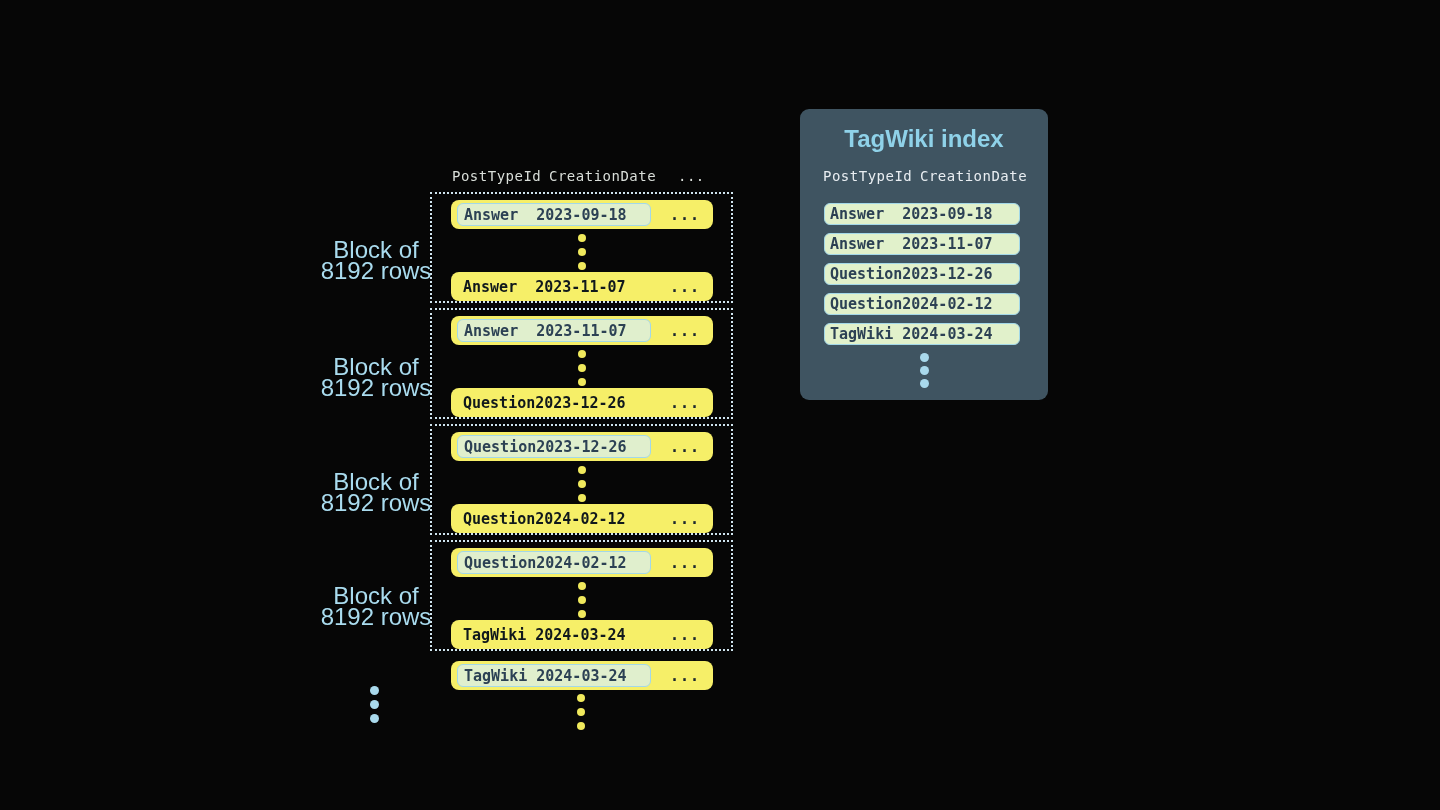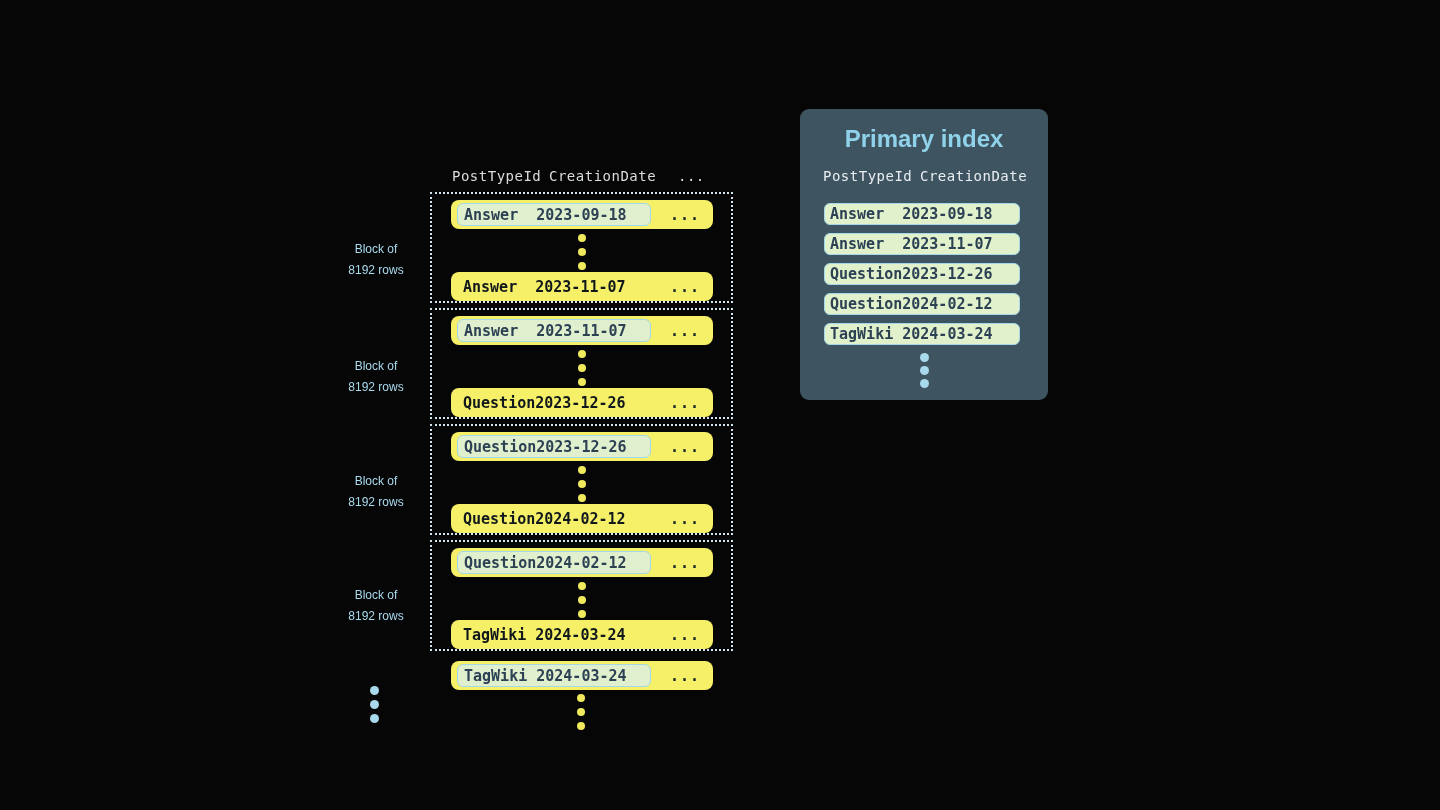--- a/index.html
+++ b/index.html
@@ -79,21 +79,21 @@
   }
   .dots.yellow i { background: #f0e95c; width: 8px; height: 8px; margin-bottom: 6px; }
   .dots.blue i   { background: #a9d9ec; }
   .block .dots { left: 0; right: 0; top: 40px; }
   .dots-trailing { left: 577px; top: 694px; }
   .dots-more-blocks { left: 370px; top: 686px; }
 
   .block-label {
     position: absolute; left: 318px; width: 116px;
     text-align: center;
-    font-size: 12px; line-height: 21px; color: #a9dbee;
+    font-size: 24px; line-height: 21px; color: #a9dbee;
   }
   .label-1 { top: 239px; }
   .label-2 { top: 356px; }
   .label-3 { top: 471px; }
   .label-4 { top: 585px; }
 
   
   .panel {
     position: absolute; left: 800px; top: 109px;
     width: 248px; height: 291px;
@@ -229,21 +229,21 @@
       <i></i>
       <i></i>
     </div>
   <div class="dots blue dots-more-blocks">
       <i></i>
       <i></i>
       <i></i>
     </div>
 
   <div class="panel">
-    <div class="panel-title">Primary index</div>
+    <div class="panel-title">TagWiki index</div>
     <span class="panel-header phdr-1">PostTypeId</span>
     <span class="panel-header phdr-2">CreationDate</span>
 
     <div class="idx-row irow-0"><span class="cell-type">Answer</span><span>2023-09-18</span></div>
     <div class="idx-row irow-1"><span class="cell-type">Answer</span><span>2023-11-07</span></div>
     <div class="idx-row irow-2"><span class="cell-type">Question</span><span>2023-12-26</span></div>
     <div class="idx-row irow-3"><span class="cell-type">Question</span><span>2024-02-12</span></div>
     <div class="idx-row irow-4"><span class="cell-type">TagWiki</span><span>2024-03-24</span></div>
 
     <div class="dots blue dots-index">

